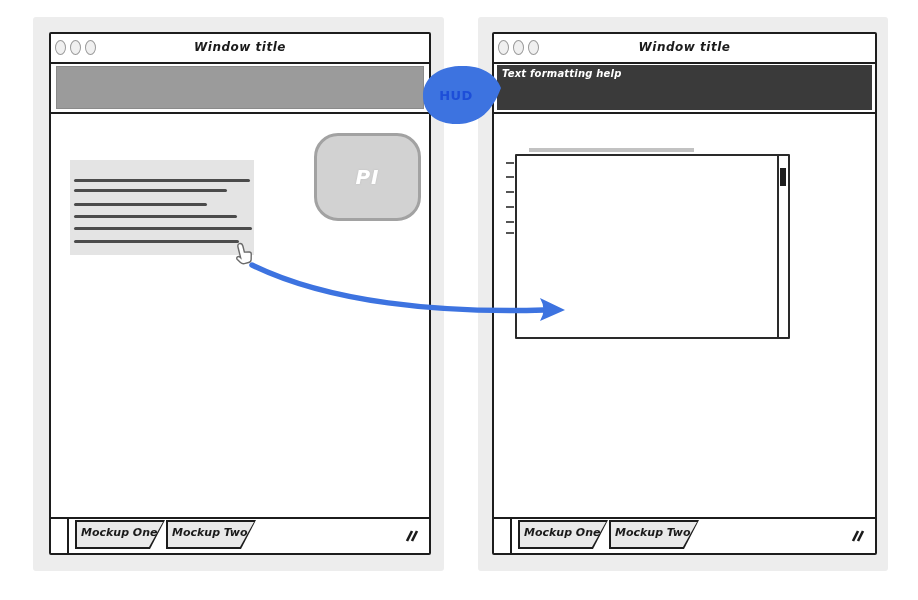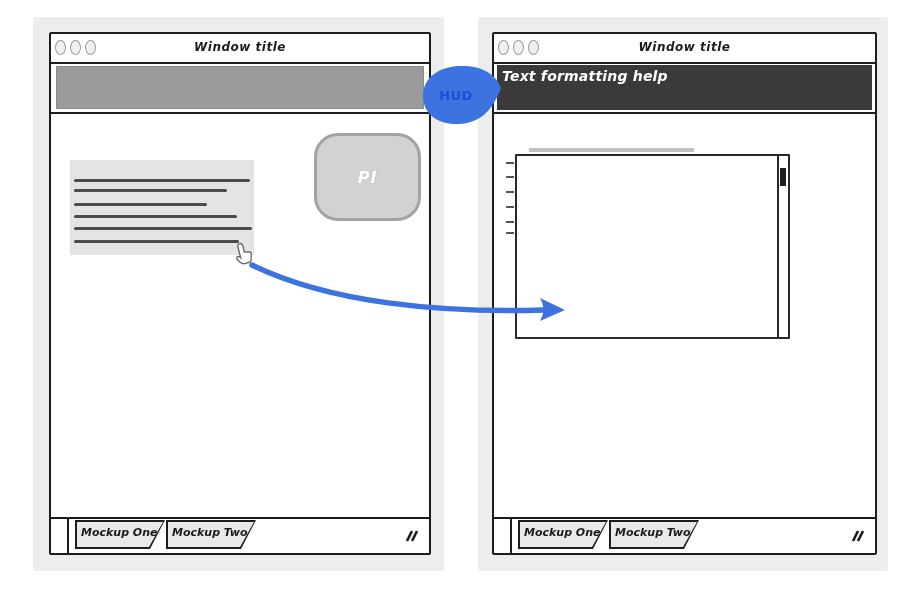--- a/index.html
+++ b/index.html
@@ -23,31 +23,31 @@
   .win-title { position:absolute; left:0; right:0; top:0; line-height:27px; text-align:center;
                font-size:12px; font-weight:bold; color:#1b1b1b; letter-spacing:0.5px; }
 
   .toolbar { position:absolute; left:0; right:0; top:30px; height:50px;
              border-bottom:2px solid #1d1d1d; background:#fff; }
   .toolbar-fill-gray { position:absolute; left:5px; right:5px; top:2px; bottom:3px;
                        background:#9b9b9b; border:1px solid #8a8a8a; }
   .toolbar-fill-dark { position:absolute; left:3px; right:3px; top:1px; bottom:2px;
                        background:#3a3a3a; }
   .toolbar-help-text { position:absolute; left:5px; top:3px; color:#ffffff;
-                       font-size:14px; font-weight:bold; letter-spacing:0.2px; }
+                       font-size:10px; font-weight:bold; letter-spacing:0.2px; }
 
   .content { position:absolute; left:2px; right:2px; top:80px; bottom:36px; background:#fff; }
 
   .text-block { position:absolute; left:17px; top:46px; width:184px; height:95px; background:#e4e4e4; }
   .text-line { position:absolute; left:4px; height:3px; background:#4b4b4b; border-radius:2px; }
 
   .pi-widget { position:absolute; left:261px; top:19px; width:107px; height:88px;
                background:#d2d2d2; border:3px solid #a2a2a2; border-radius:24px;
                display:flex; align-items:center; justify-content:center; }
-  .pi-label { color:#ffffff; font-size:16px; font-weight:bold; letter-spacing:1px;
+  .pi-label { color:#ffffff; font-size:20px; font-weight:bold; letter-spacing:1px;
               text-shadow:0 0 2px #bdbdbd; }
 
   .textarea-box { position:absolute; left:19px; top:40px; width:275px; height:185px;
                   background:#fff; border:2px solid #2a2a2a; border-radius:1px; }
   .textarea-shadow-top { position:absolute; left:33px; top:34px; width:165px; height:4px; background:#c2c2c2; }
   .scroll-track-line { position:absolute; right:9px; top:0; bottom:0; width:2px; background:#2a2a2a; }
   .scroll-thumb { position:absolute; right:2px; top:12px; width:6px; height:18px; background:#1e1e1e; }
   .tick { position:absolute; left:10px; width:8px; height:2px; background:#555; }
 
   .tabstrip { position:absolute; left:0; right:0; bottom:0; height:36px;

